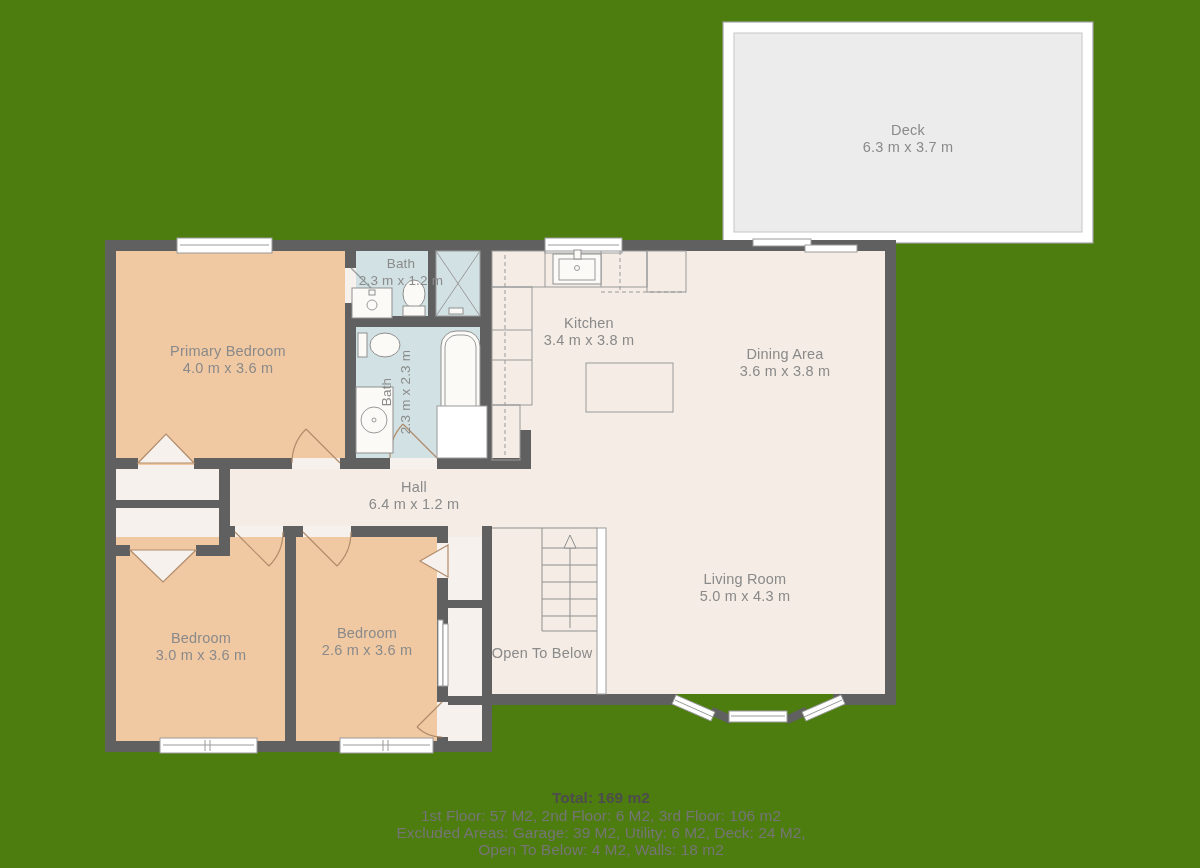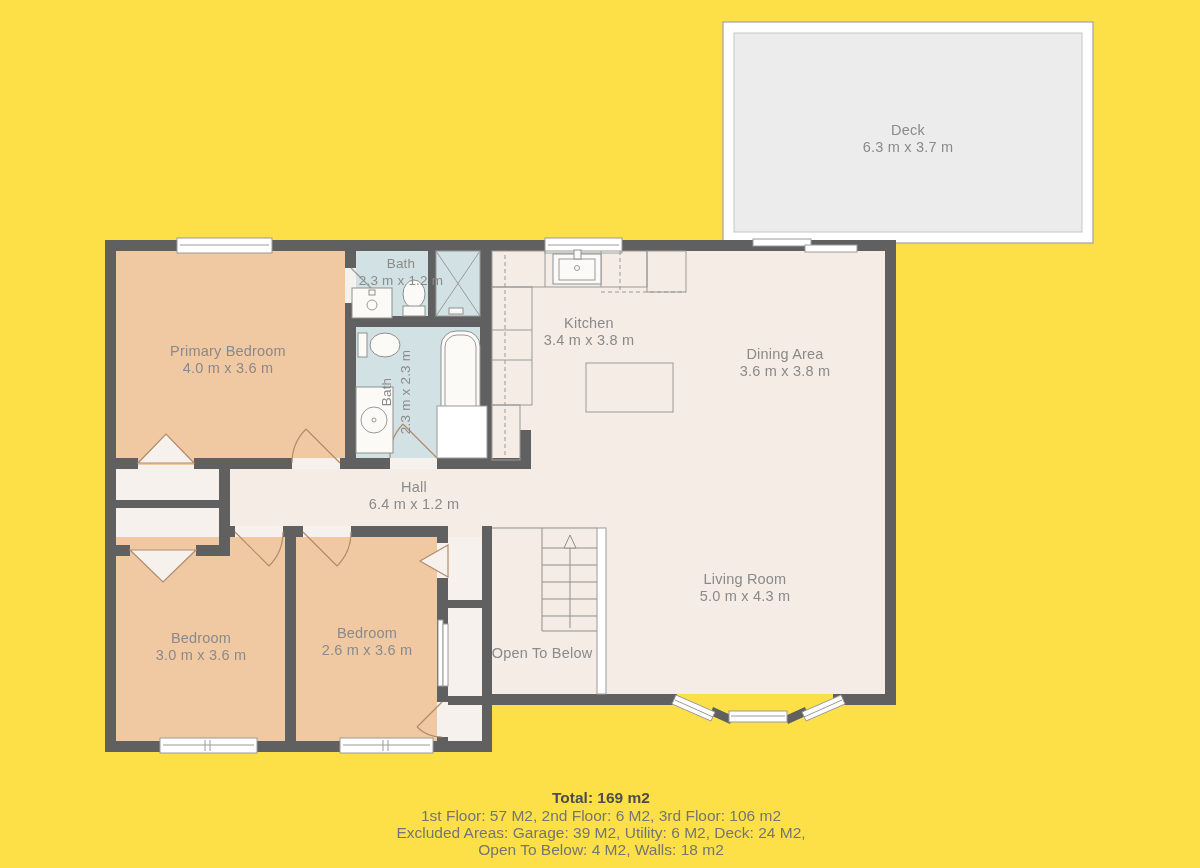--- a/index.html
+++ b/index.html
@@ -1,16 +1,16 @@
 <!DOCTYPE html>
 <html><head>
 <meta charset="utf-8">
 <style>
   html,body{margin:0;padding:0;background:#ffffff;}
-  .page{position:relative;width:1200px;height:868px;background:#fde047;overflow:hidden;
+  .page{position:relative;width:1200px;height:868px;background:#4d7c0f;overflow:hidden;
         font-family:"Liberation Sans",sans-serif;}
   svg text{font-family:"Liberation Sans",sans-serif;fill:#8a8a8a;}
   .room-label{font-size:14.5px;letter-spacing:.2px;}
   .small-label{font-size:13.5px;letter-spacing:.2px;}
   .wall{fill:#606060;stroke:none;}
   .floor{fill:#f4ece5;}
   .peach{fill:#f0c9a3;}
   .bath{fill:#d2e1e3;}
   .white-area{fill:#f6f1ec;}
   .thin{fill:none;stroke:#9a9a9a;stroke-width:1;}

